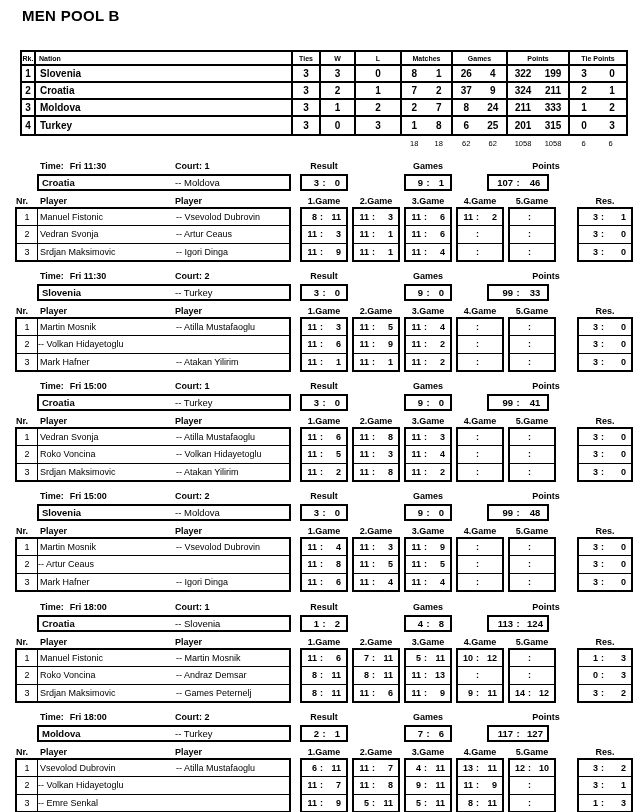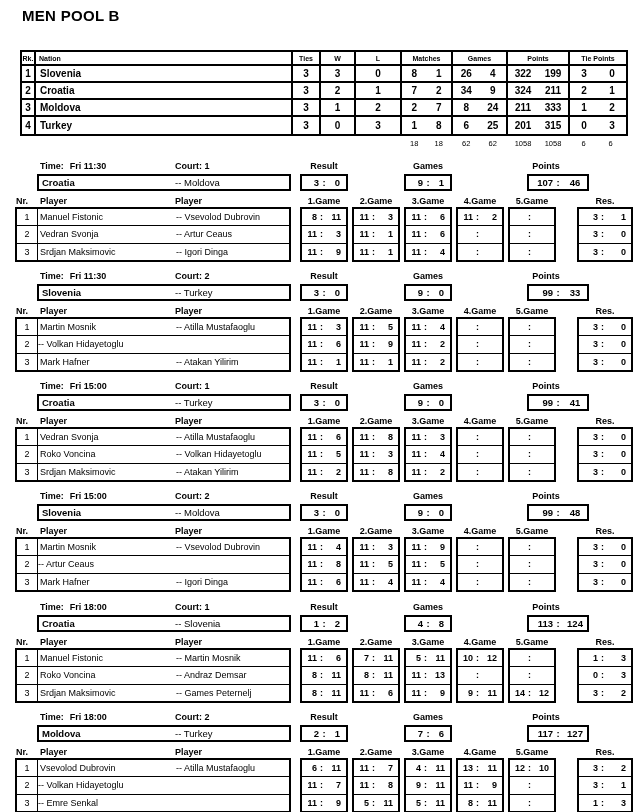--- a/index.html
+++ b/index.html
@@ -40,21 +40,21 @@
   .lab-center{text-align:center;}
   .team-box{position:absolute;left:22px;top:14px;width:254px;height:17px;border:2px solid #000;box-sizing:border-box;}
   .team-home{position:absolute;left:3px;top:0;line-height:13px;font-size:9.5px;font-weight:bold;white-space:nowrap;}
   .team-away{position:absolute;left:136px;top:0;line-height:13px;font-size:9.5px;font-weight:normal;white-space:nowrap;}
   .sbox{position:absolute;top:14px;height:17px;border:2px solid #000;box-sizing:border-box;display:flex;align-items:center;font-size:9.5px;font-weight:bold;}
   .sbox .l{flex:1;text-align:right;}
   .sbox .c{width:10px;text-align:center;}
   .sbox .r{flex:1;text-align:center;}
   .box-result{left:285px;width:48px;}
   .box-games{left:389px;width:48px;}
-  .box-points{left:512px;width:62px;}
+  .box-points{left:472px;width:62px;}
   .mhead{position:absolute;top:36px;font-size:9px;font-weight:bold;white-space:nowrap;}
   .ghead{width:48px;text-align:center;}
   .h-res{left:562px;width:56px;text-align:center;}
   .players{position:absolute;left:0;top:47px;width:276px;height:55px;border:2px solid #000;box-sizing:border-box;display:flex;flex-direction:column;}
   .p-row{flex:1;display:flex;border-bottom:1px solid #000;align-items:stretch;font-size:9px;}
   .p-row:last-child{border-bottom:none;}
   .p-nr{width:20px;border-right:1px solid #000;display:flex;align-items:center;justify-content:center;}
   .p-n1{width:136px;padding-left:2px;display:flex;align-items:center;white-space:nowrap;overflow:hidden;}
   .p-n2{flex:1;display:flex;align-items:center;white-space:nowrap;overflow:hidden;}
   .gcol{position:absolute;top:47px;width:48px;height:55px;border:2px solid #000;box-sizing:border-box;display:flex;flex-direction:column;}
@@ -112,21 +112,21 @@
           <div class="cell c-rk">2</div>
           <div class="cell c-nation">Croatia</div>
           <div class="cell c-ties">3</div>
           <div class="cell c-w">2</div>
           <div class="cell c-l">1</div>
           <div class="cell c-matches group">
             <span class="half">7</span>
             <span class="half">2</span>
           </div>
           <div class="cell c-games group">
-            <span class="half">34</span>
+            <span class="half">37</span>
             <span class="half">9</span>
           </div>
           <div class="cell c-points group">
             <span class="half">324</span>
             <span class="half">211</span>
           </div>
           <div class="cell c-tie group">
             <span class="half">2</span>
             <span class="half">1</span>
           </div>

